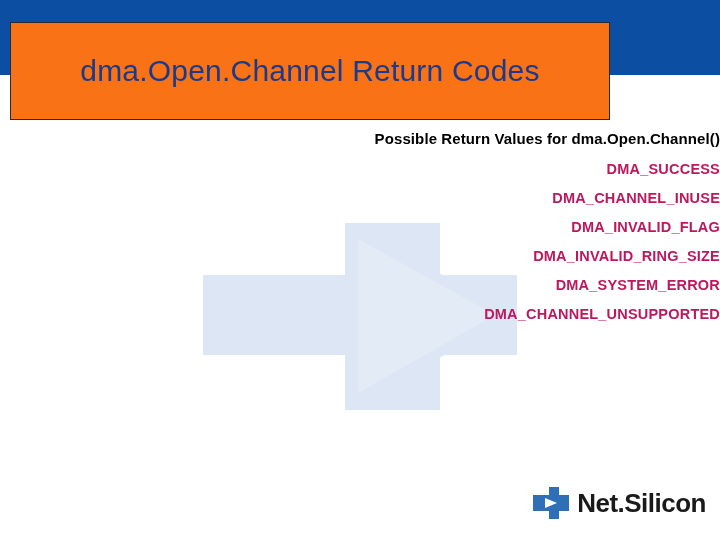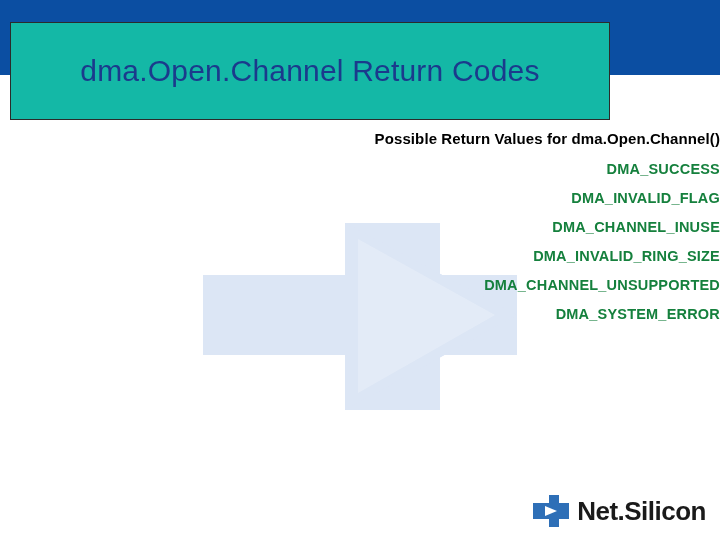--- a/index.html
+++ b/index.html
@@ -29,21 +29,21 @@
     height: 75px;
     background: #0b4ea2;
   }
   
   .title-plate {
     position: absolute;
     left: 10px;
     top: 22px;
     width: 600px;
     height: 98px;
-    background: #14b8a6;
+    background: #f97316;
     border: 1px solid #2b2b2b;
     box-sizing: border-box;
     display: flex;
     align-items: center;
     justify-content: center;
   }
   .title-text {
     font-size: 30px;
     line-height: 38px;
     color: #1b3a8c;
@@ -79,28 +79,28 @@
   }
   ul.codes {
     list-style: none;
     margin: 0;
     padding: 0;
   }
   ul.codes li {
     margin: 0 0 13px 125px;
     font-size: 14.5px;
     font-weight: bold;
-    color: #15803d;
+    color: #be185d;
     letter-spacing: 0.2px;
   }
   
   .logo {
     position: absolute;
     right: 14px;
-    bottom: 10px;
+    bottom: 18px;
     display: flex;
     align-items: center;
     gap: 6px;
   }
   .logo-mark {
     width: 40px;
     height: 38px;
   }
   .logo-text {
     font-size: 26px;
@@ -126,25 +126,25 @@
     <path d="M8 70 L150 70 L150 150 L8 150 Z" fill="#dce6f5"></path>
     <path d="M150 18 L322 110 L150 205 Z" fill="#dce6f5"></path>
     <path d="M150 18 L322 110 L150 205 Z" fill="#dce6f5"></path>
     <path d="M163 34 L300 110 L163 188 Z" fill="#ffffff" opacity="0.22"></path>
   </svg>
 
   <div class="content">
     <p class="lead">Possible Return Values for dma.Open.Channel()</p>
     <ul class="codes">
       <li>DMA_SUCCESS</li>
+      <li>DMA_CHANNEL_INUSE</li>
       <li>DMA_INVALID_FLAG</li>
-      <li>DMA_CHANNEL_INUSE</li>
       <li>DMA_INVALID_RING_SIZE</li>
+      <li>DMA_SYSTEM_ERROR</li>
       <li>DMA_CHANNEL_UNSUPPORTED</li>
-      <li>DMA_SYSTEM_ERROR</li>
     </ul>
   </div>
 
   <div class="logo">
     <svg class="logo-mark" viewBox="0 0 40 38" xmlns="http://www.w3.org/2000/svg">
       <path d="M2 11 L18 11 L18 3 L28 3 L28 11 L38 11 L38 27 L28 27 L28 35 L18 35 L18 27 L2 27 Z" fill="#2e6fb7"></path>
       <path d="M18 3 L38 19 L18 35 Z" fill="#2e6fb7"></path>
       <path d="M14 14 L26 19 L14 24 Z" fill="#ffffff"></path>
     </svg>
     <span class="logo-text">Net.Silicon</span>

